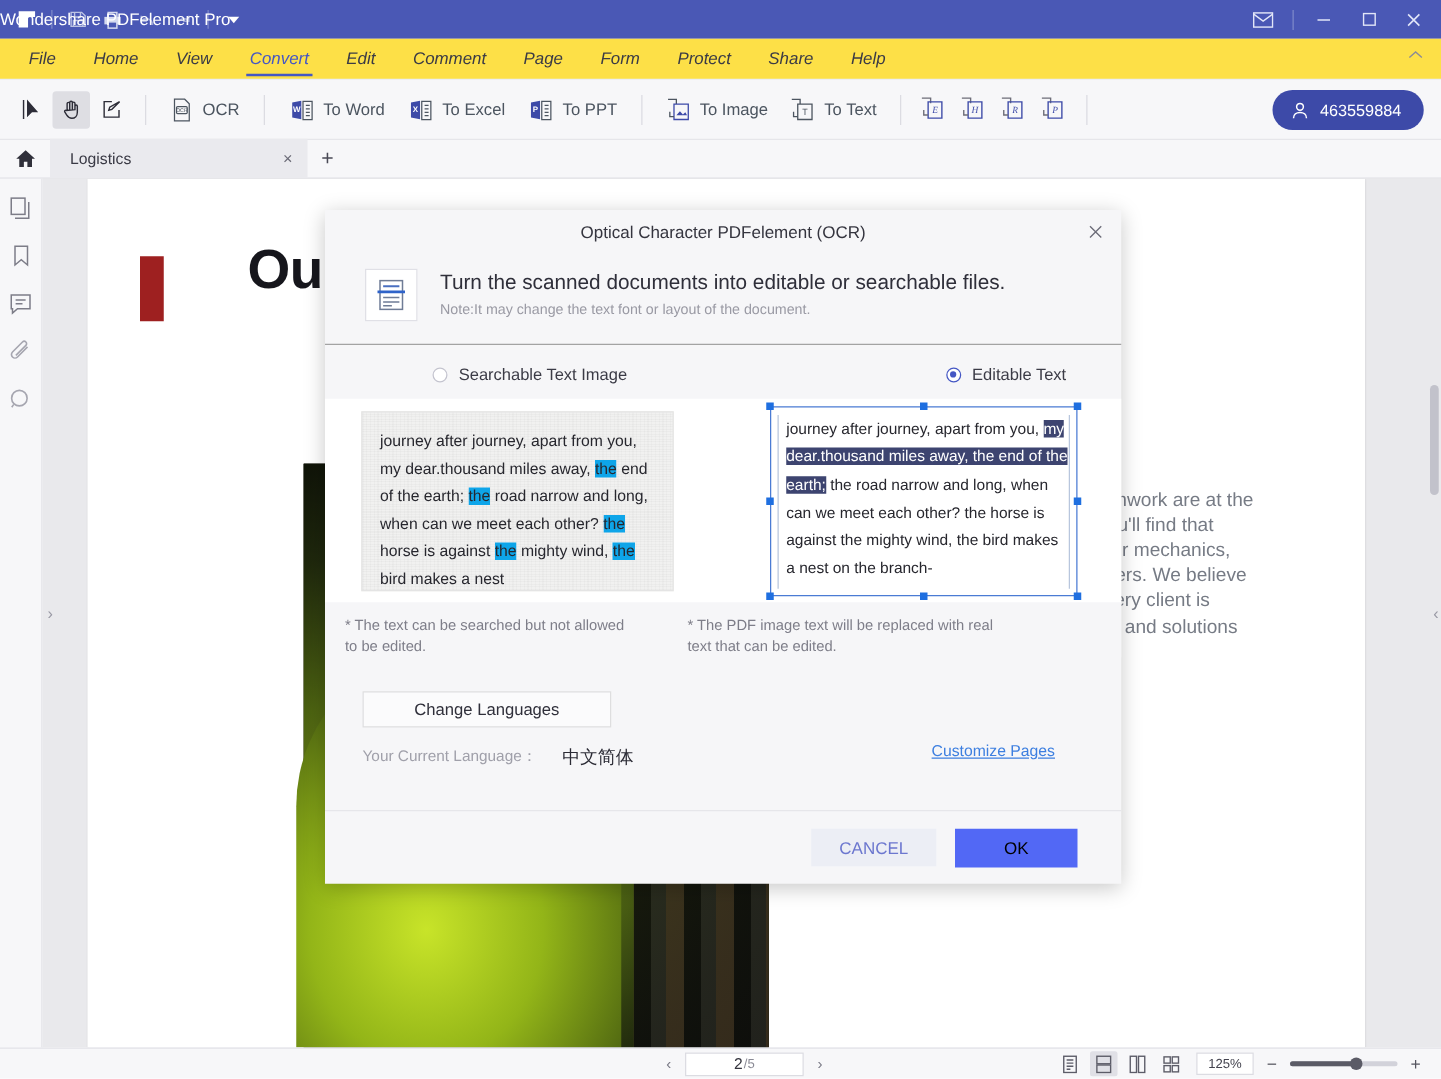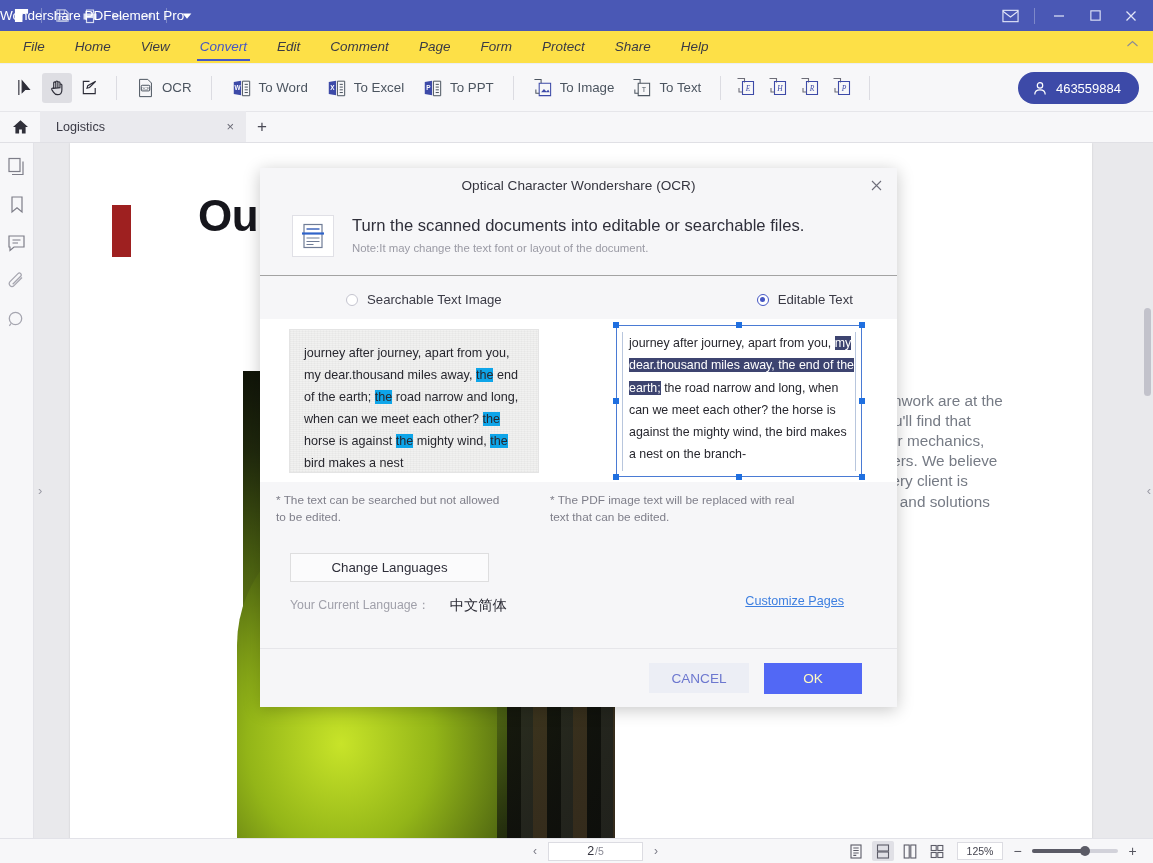--- a/index.html
+++ b/index.html
@@ -297,21 +297,21 @@
   .modal-footer {
     position:absolute; left:0; right:0; bottom:0; height:59px;
     border-top:1px solid #e6e6ea;
     display:flex; align-items:center; justify-content:flex-end; padding-right:35px; gap:15px;
   }
   .btn-cancel {
     width:100px; height:30px; background:#eceef5; color:#6c77cf;
     display:flex; align-items:center; justify-content:center; font-size:13.6px;
   }
   .btn-ok {
-    width:98px; height:31px; background:#5268f5; color:#fef9c3;
+    width:98px; height:31px; background:#5268f5; color:#000000;
     display:flex; align-items:center; justify-content:center; font-size:13.6px;
   }
 
   svg { display:block; }
 </style>
 </head>
 <body>
 
 <div class="app">
 
@@ -643,21 +643,21 @@
       <div class="zoom-track">
         <div class="zoom-fill"></div>
         <div class="zoom-knob"></div>
       </div>
       <span class="zoom-sign">+</span>
     </div>
   </div>
 
   <div class="modal">
     <div class="modal-head">
-      <div class="modal-title">Optical Character Wondershare (OCR)</div>
+      <div class="modal-title">Optical Character PDFelement (OCR)</div>
       <div class="modal-close">
         <svg width="11" height="11" viewBox="0 0 11 11" stroke="#6e6e7a" stroke-width="1.1">
             <path d="M1 1l9 9M10 1l-9 9"></path>
           </svg>
       </div>
     </div>
 
     <div class="modal-banner">
       <div class="banner-icon">
         <svg width="26" height="28" viewBox="0 0 26 28" fill="none" stroke="#6f7c96" stroke-width="1.2">

